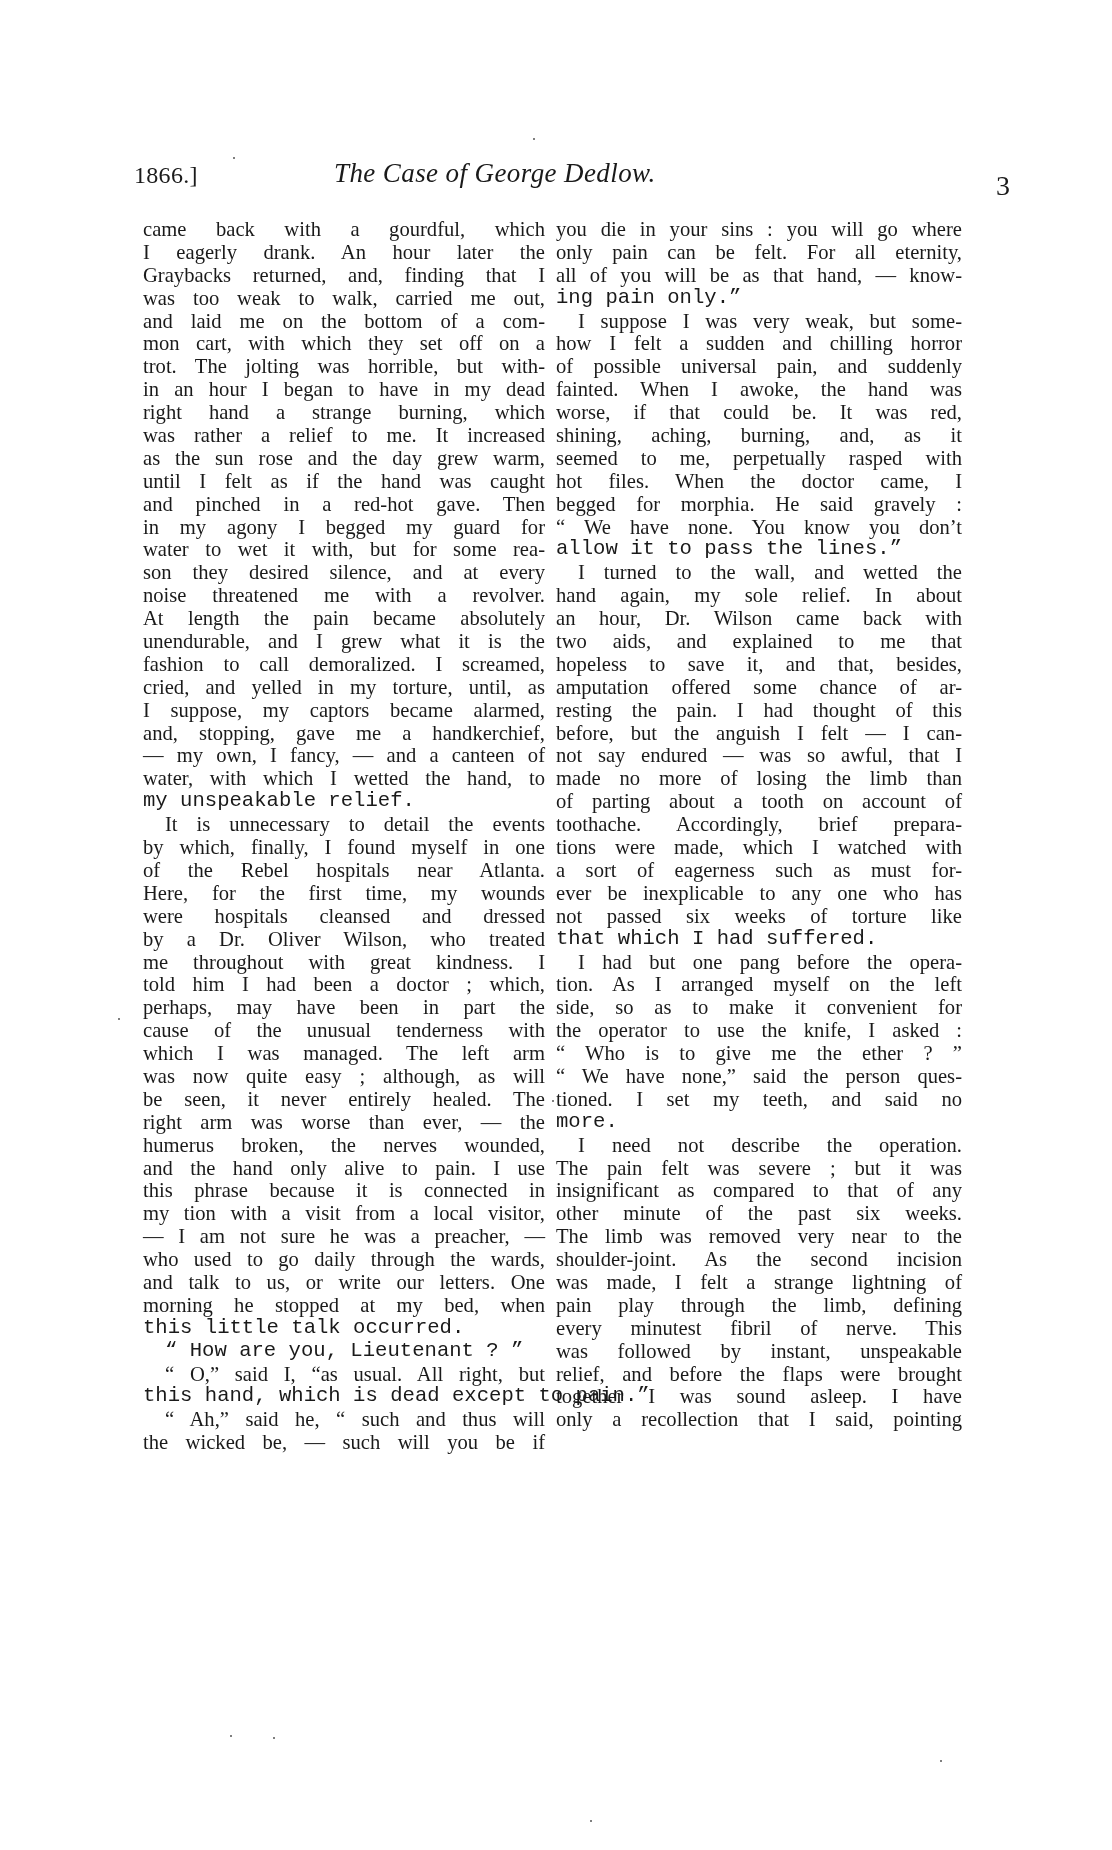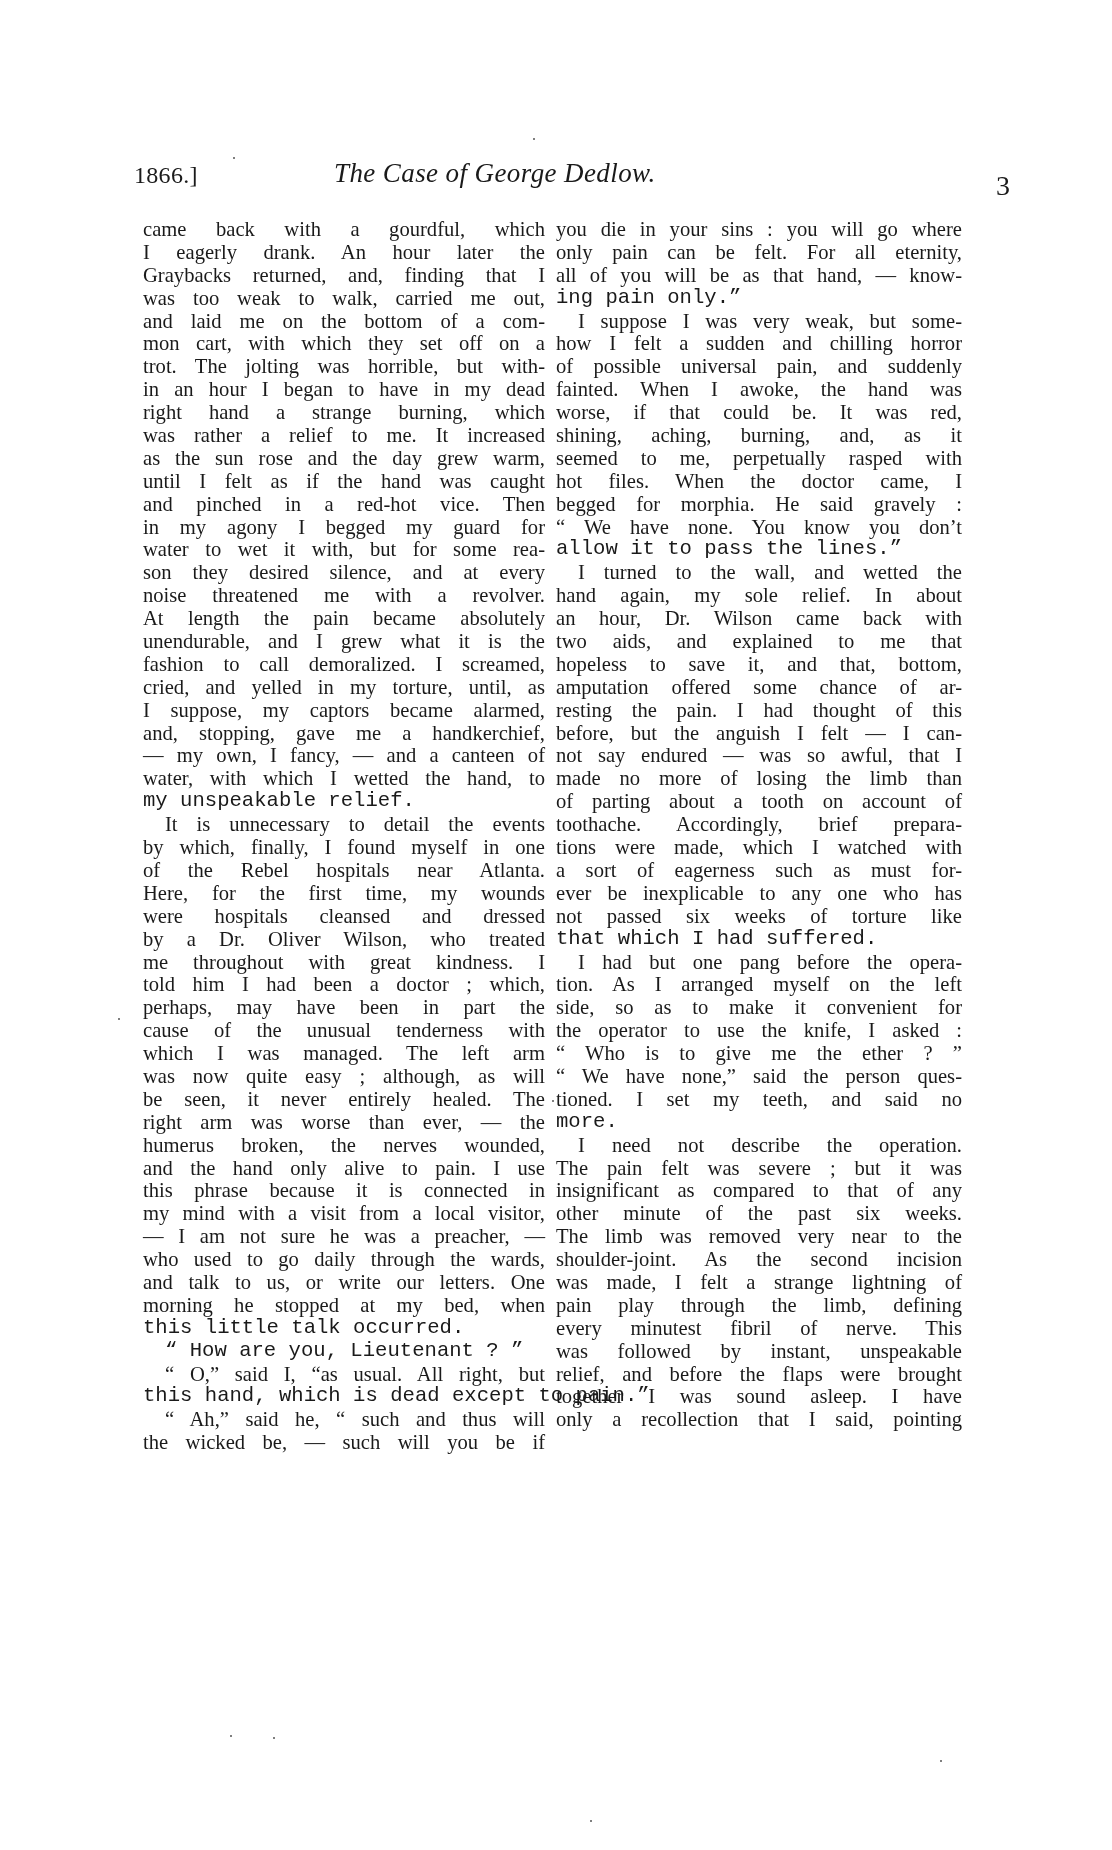--- a/index.html
+++ b/index.html
@@ -99,21 +99,21 @@
       <span class="line">Graybacks returned, and, finding that I</span>
       <span class="line">was too weak to walk, carried me out,</span>
       <span class="line">and laid me on the bottom of a com-</span>
       <span class="line">mon cart, with which they set off on a</span>
       <span class="line">trot. The jolting was horrible, but with-</span>
       <span class="line">in an hour I began to have in my dead</span>
       <span class="line">right hand a strange burning, which</span>
       <span class="line">was rather a relief to me.  It increased</span>
       <span class="line">as the sun rose and the day grew warm,</span>
       <span class="line">until I felt as if the hand was caught</span>
-      <span class="line">and pinched in a red-hot vice.  Then</span>
+      <span class="line">and pinched in a red-hot gave.  Then</span>
       <span class="line">in my agony I begged my guard for</span>
       <span class="line">water to wet it with, but for some rea-</span>
       <span class="line">son they desired silence, and at every</span>
       <span class="line">noise threatened me with a revolver.</span>
       <span class="line">At length the pain became absolutely</span>
       <span class="line">unendurable, and I grew what it is the</span>
       <span class="line">fashion to call demoralized. I screamed,</span>
       <span class="line">cried, and yelled in my torture, until, as</span>
       <span class="line">I suppose, my captors became alarmed,</span>
       <span class="line">and, stopping, gave me a handkerchief,</span>
@@ -130,21 +130,21 @@
       <span class="line">told him I had been a doctor ; which,</span>
       <span class="line">perhaps, may have been in part the</span>
       <span class="line">cause of the unusual tenderness with</span>
       <span class="line">which I was managed.  The left arm</span>
       <span class="line">was now quite easy ; although, as will</span>
       <span class="line">be seen, it never entirely healed.  The</span>
       <span class="line">right arm was worse than ever, — the</span>
       <span class="line">humerus broken, the nerves wounded,</span>
       <span class="line">and the hand only alive to pain.  I use</span>
       <span class="line">this phrase because it is connected in</span>
-      <span class="line">my mind with a visit from a local visitor,</span>
+      <span class="line">my tion with a visit from a local visitor,</span>
       <span class="line">— I am not sure he was a preacher, —</span>
       <span class="line">who used to go daily through the wards,</span>
       <span class="line">and talk to us, or write our letters. One</span>
       <span class="line">morning he stopped at my bed, when</span>
       <span class="line last">this little talk occurred.</span>
       <span class="line indent last">“ How are you, Lieutenant ? ”</span>
       <span class="line indent">“ O,” said I, “as usual.  All right, but</span>
       <span class="line last">this hand, which is dead except to pain.”</span>
       <span class="line indent">“ Ah,” said he, “ such and thus will</span>
       <span class="line">the wicked be, — such will you be if</span>
@@ -162,21 +162,21 @@
       <span class="line">shining, aching, burning, and, as it</span>
       <span class="line">seemed to me, perpetually rasped with</span>
       <span class="line">hot files.  When the doctor came, I</span>
       <span class="line">begged for morphia.  He said gravely :</span>
       <span class="line">“ We have none.  You know you don’t</span>
       <span class="line last">allow it to pass the lines.”</span>
       <span class="line indent">I turned to the wall, and wetted the</span>
       <span class="line">hand again, my sole relief.  In about</span>
       <span class="line">an hour, Dr. Wilson came back with</span>
       <span class="line">two aids, and explained to me that</span>
-      <span class="line">hopeless to save it, and that, bottom,</span>
+      <span class="line">hopeless to save it, and that, besides,</span>
       <span class="line">amputation offered some chance of ar-</span>
       <span class="line">resting the pain.  I had thought of this</span>
       <span class="line">before, but the anguish I felt — I can-</span>
       <span class="line">not say endured — was so awful, that I</span>
       <span class="line">made no more of losing the limb than</span>
       <span class="line">of parting about a tooth on account of</span>
       <span class="line">toothache.  Accordingly, brief prepara-</span>
       <span class="line">tions were made, which I watched with</span>
       <span class="line">a sort of eagerness such as must for-</span>
       <span class="line">ever be inexplicable to any one who has</span>

